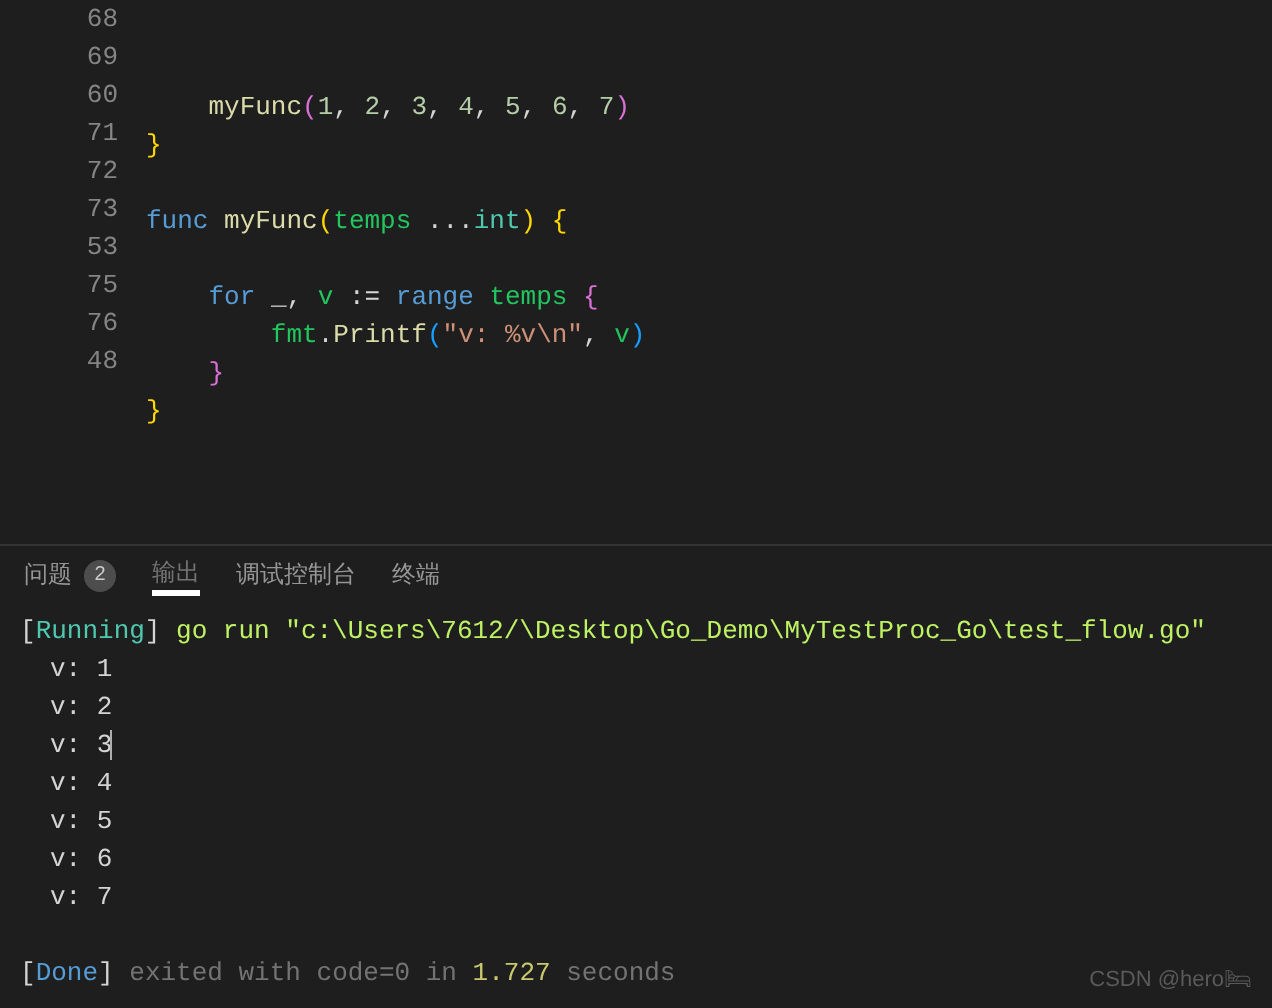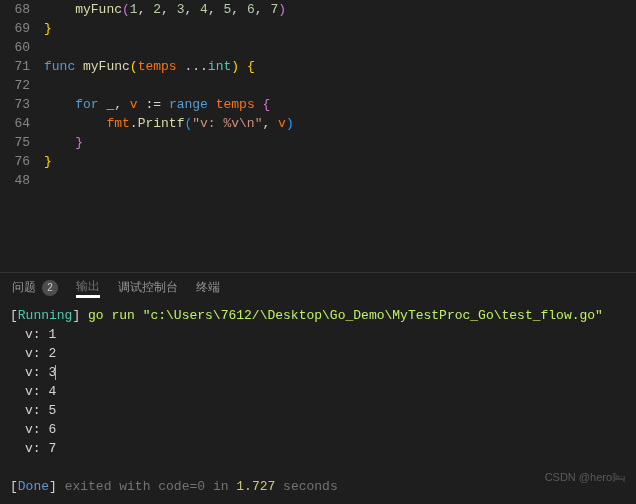--- a/index.html
+++ b/index.html
@@ -10,47 +10,49 @@
       font-family: Consolas, 'Courier New', monospace;
       font-size: 13px;
       color: #d4d4d4;
       overflow: hidden;
       position: relative;
     }
     .editor {
       display: flex;
       height: 272px;
       overflow: hidden;
+      padding-left: 29px;
     }
     .gutter {
       width: 44px;
       text-align: right;
       color: #858585;
       padding-right: 14px;
       user-select: none;
       line-height: 19px;
     }
     .gutter div { height: 19px; }
     .code {
       flex: 1;
       line-height: 19px;
       white-space: pre;
       position: relative;
+      margin-top: 44px;
     }
     .code-line { height: 19px; }
     .tok-keyword { color: #569cd6; }
     .tok-func { color: #dcdcaa; }
     .tok-type { color: #4ec9b0; }
     .tok-num { color: #b5cea8; }
     .tok-str { color: #ce9178; }
     .tok-punct { color: #d4d4d4; }
     .tok-brace-y { color: #ffd700; }
     .tok-brace-p { color: #da70d6; }
     .tok-brace-b { color: #179fff; }
-    .tok-ident { color: #f97316; }
+    .tok-ident { color: #22c55e; }
     .tok-plain { color: #d4d4d4; }
     .panel-tabs {
       display: flex;
       align-items: center;
       height: 30px;
       padding-left: 12px;
       gap: 18px;
       font-size: 12px;
       background: #1e1e1e;
       border-top: 1px solid #333;
@@ -99,39 +101,39 @@
     .cursor {
       display: inline-block;
       width: 1px;
       height: 15px;
       background: #aeafad;
       vertical-align: text-bottom;
       margin-left: -1px;
     }
     .watermark {
       position: absolute;
-      bottom: 20px;
+      bottom: 8px;
       right: 10px;
       color: #5a5a5a;
       font-size: 11px;
       font-family: sans-serif;
     }
   </style>
 </head>
 <body>
 
 <div class="editor">
   <div class="gutter" id="gutter">
       <div>68</div>
       <div>69</div>
       <div>60</div>
       <div>71</div>
       <div>72</div>
       <div>73</div>
-      <div>64</div>
+      <div>53</div>
       <div>75</div>
       <div>76</div>
       <div>48</div>
     </div>
   <div class="code" id="code"><div class="code-line"><span>    </span><span class="tok-func">myFunc</span><span class="tok-brace-p">(</span><span class="tok-num">1</span><span class="tok-punct">, </span><span class="tok-num">2</span><span class="tok-punct">, </span><span class="tok-num">3</span><span class="tok-punct">, </span><span class="tok-num">4</span><span class="tok-punct">, </span><span class="tok-num">5</span><span class="tok-punct">, </span><span class="tok-num">6</span><span class="tok-punct">, </span><span class="tok-num">7</span><span class="tok-brace-p">)</span></div><div class="code-line"><span class="tok-brace-y">}</span></div><div class="code-line"><span></span></div><div class="code-line"><span class="tok-keyword">func </span><span class="tok-func">myFunc</span><span class="tok-brace-y">(</span><span class="tok-ident">temps </span><span class="tok-punct">...</span><span class="tok-type">int</span><span class="tok-brace-y">)</span><span> </span><span class="tok-brace-y">{</span></div><div class="code-line"><span></span></div><div class="code-line"><span>    </span><span class="tok-keyword">for </span><span class="tok-plain">_</span><span class="tok-punct">, </span><span class="tok-ident">v</span><span class="tok-punct"> := </span><span class="tok-keyword">range </span><span class="tok-ident">temps</span><span> </span><span class="tok-brace-p">{</span></div><div class="code-line"><span>        </span><span class="tok-ident">fmt</span><span class="tok-punct">.</span><span class="tok-func">Printf</span><span class="tok-brace-b">(</span><span class="tok-str">"v: %v\n"</span><span class="tok-punct">, </span><span class="tok-ident">v</span><span class="tok-brace-b">)</span></div><div class="code-line"><span>    </span><span class="tok-brace-p">}</span></div><div class="code-line"><span class="tok-brace-y">}</span></div><div class="code-line"><span></span></div></div>
 </div>
 
 <div class="panel-tabs" id="panel-tabs">
     <div class="panel-tab">
       <span>问题</span>

